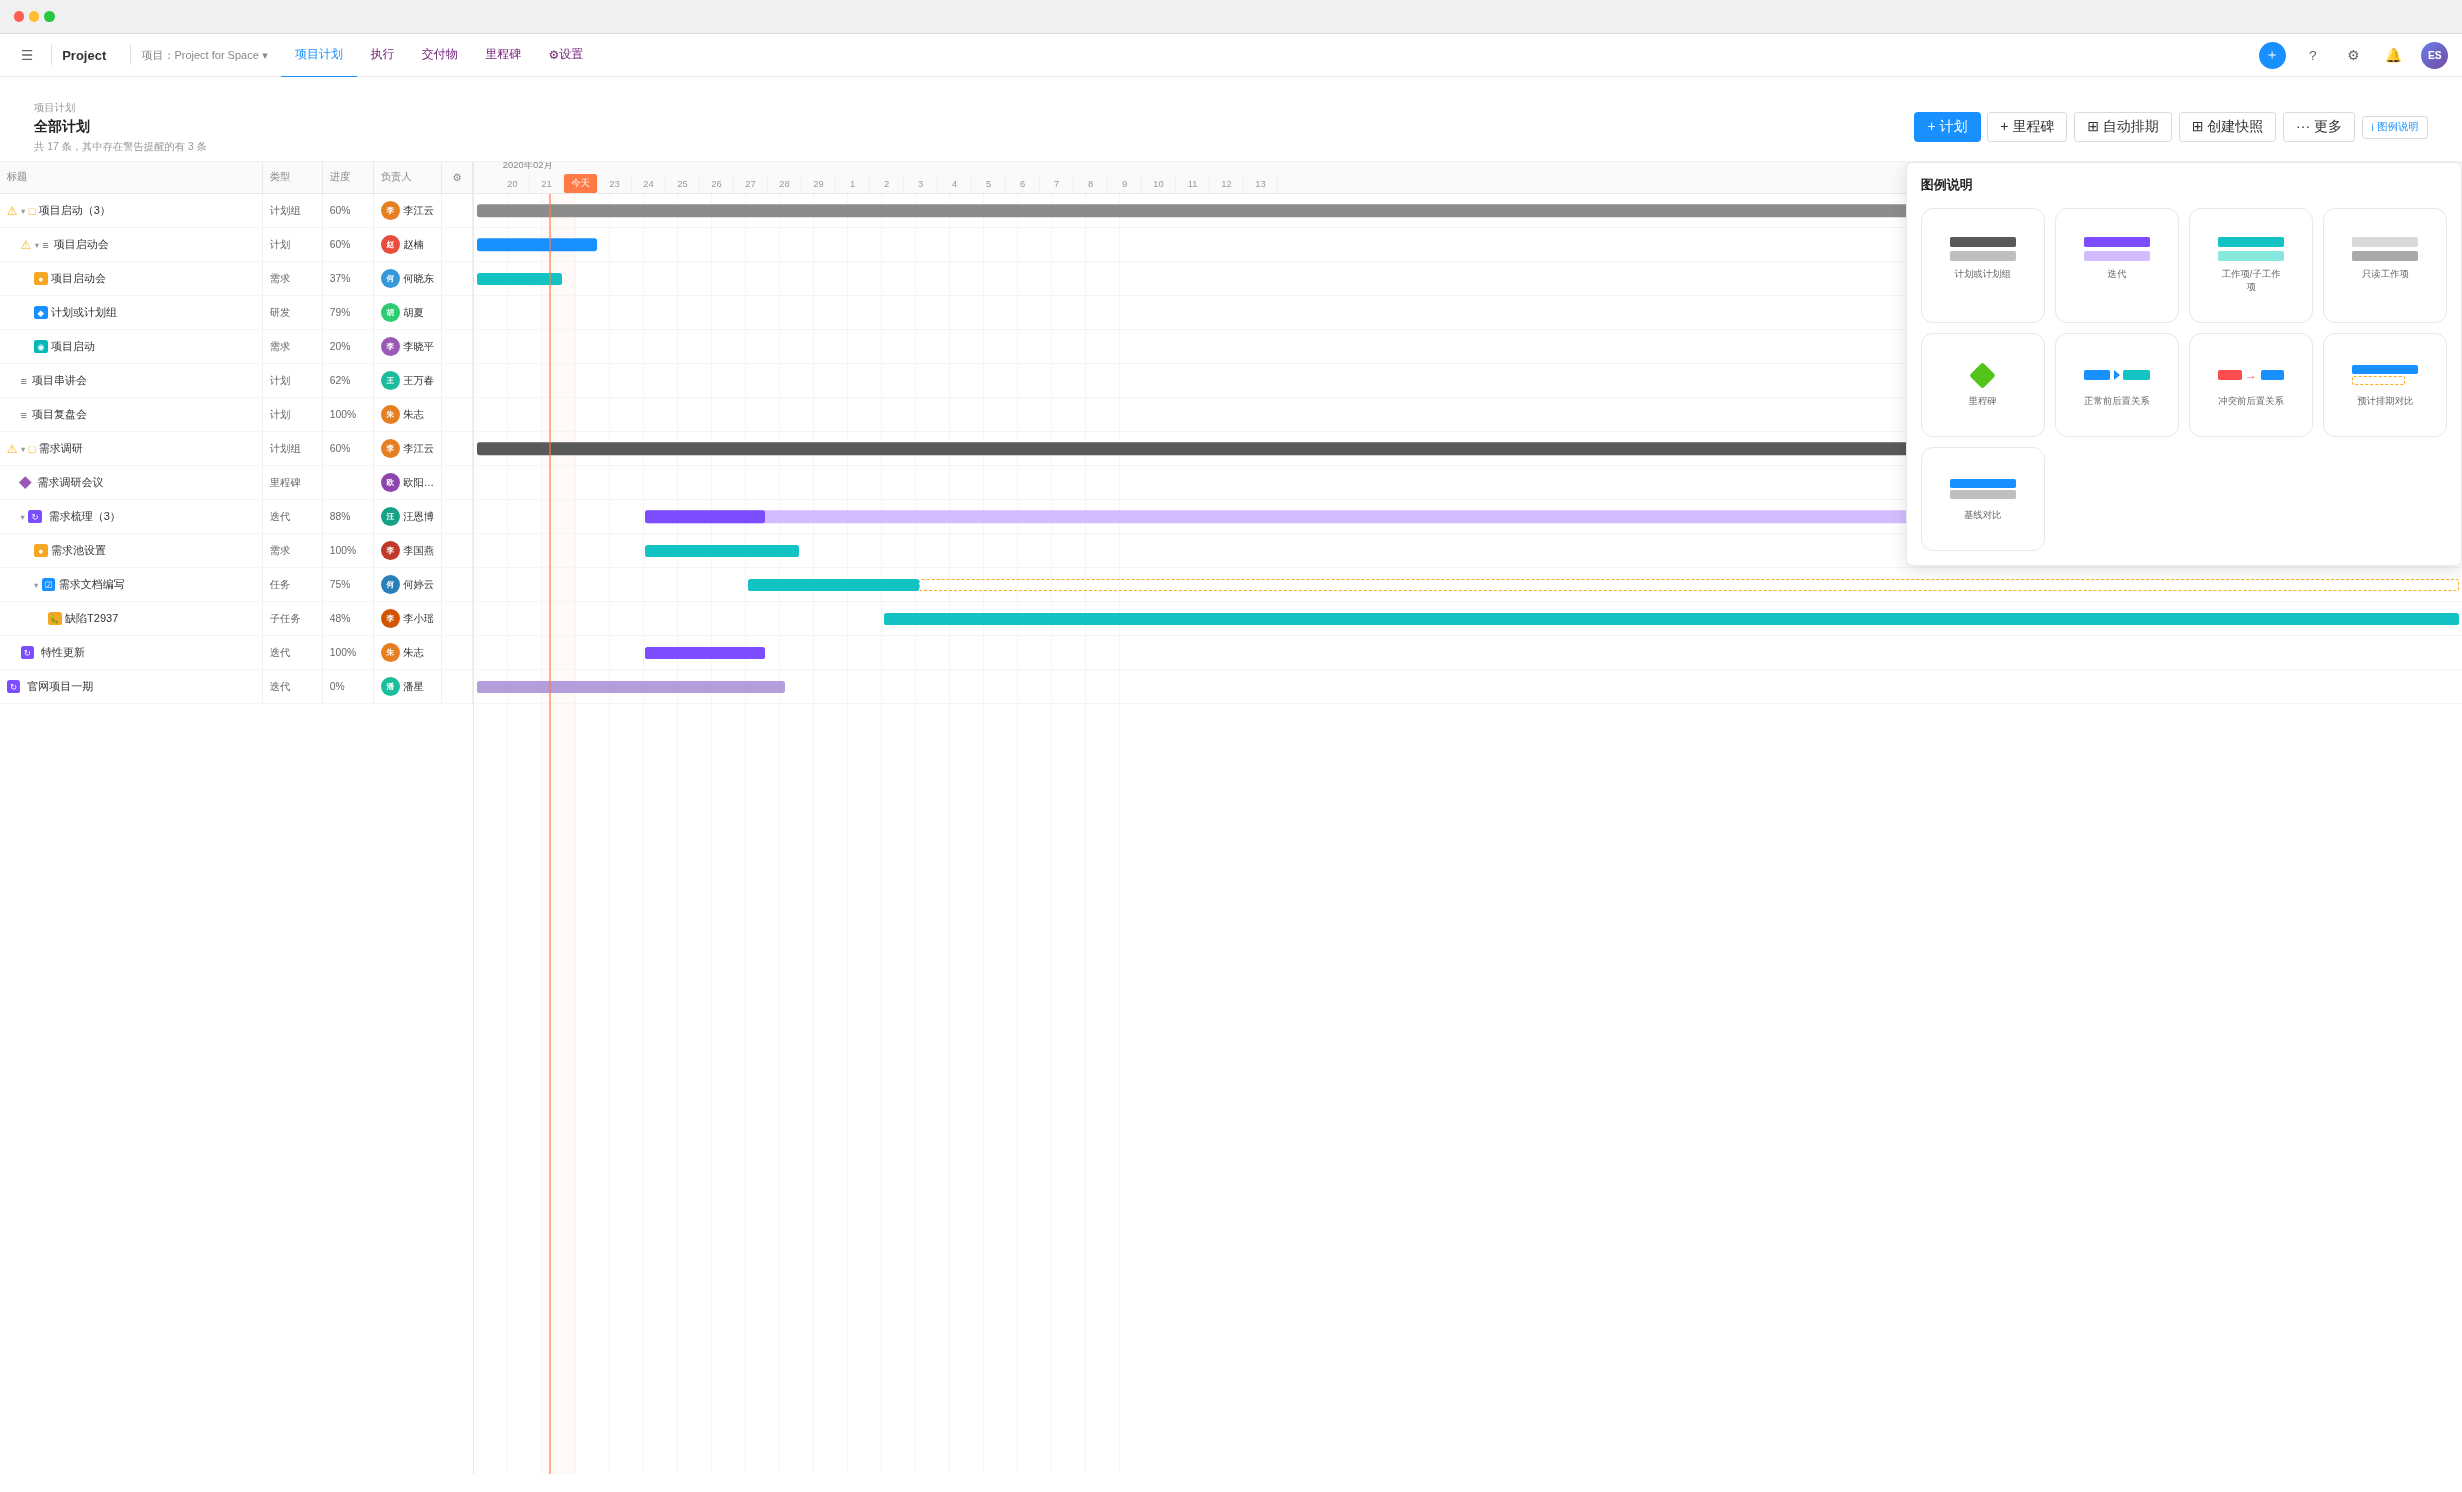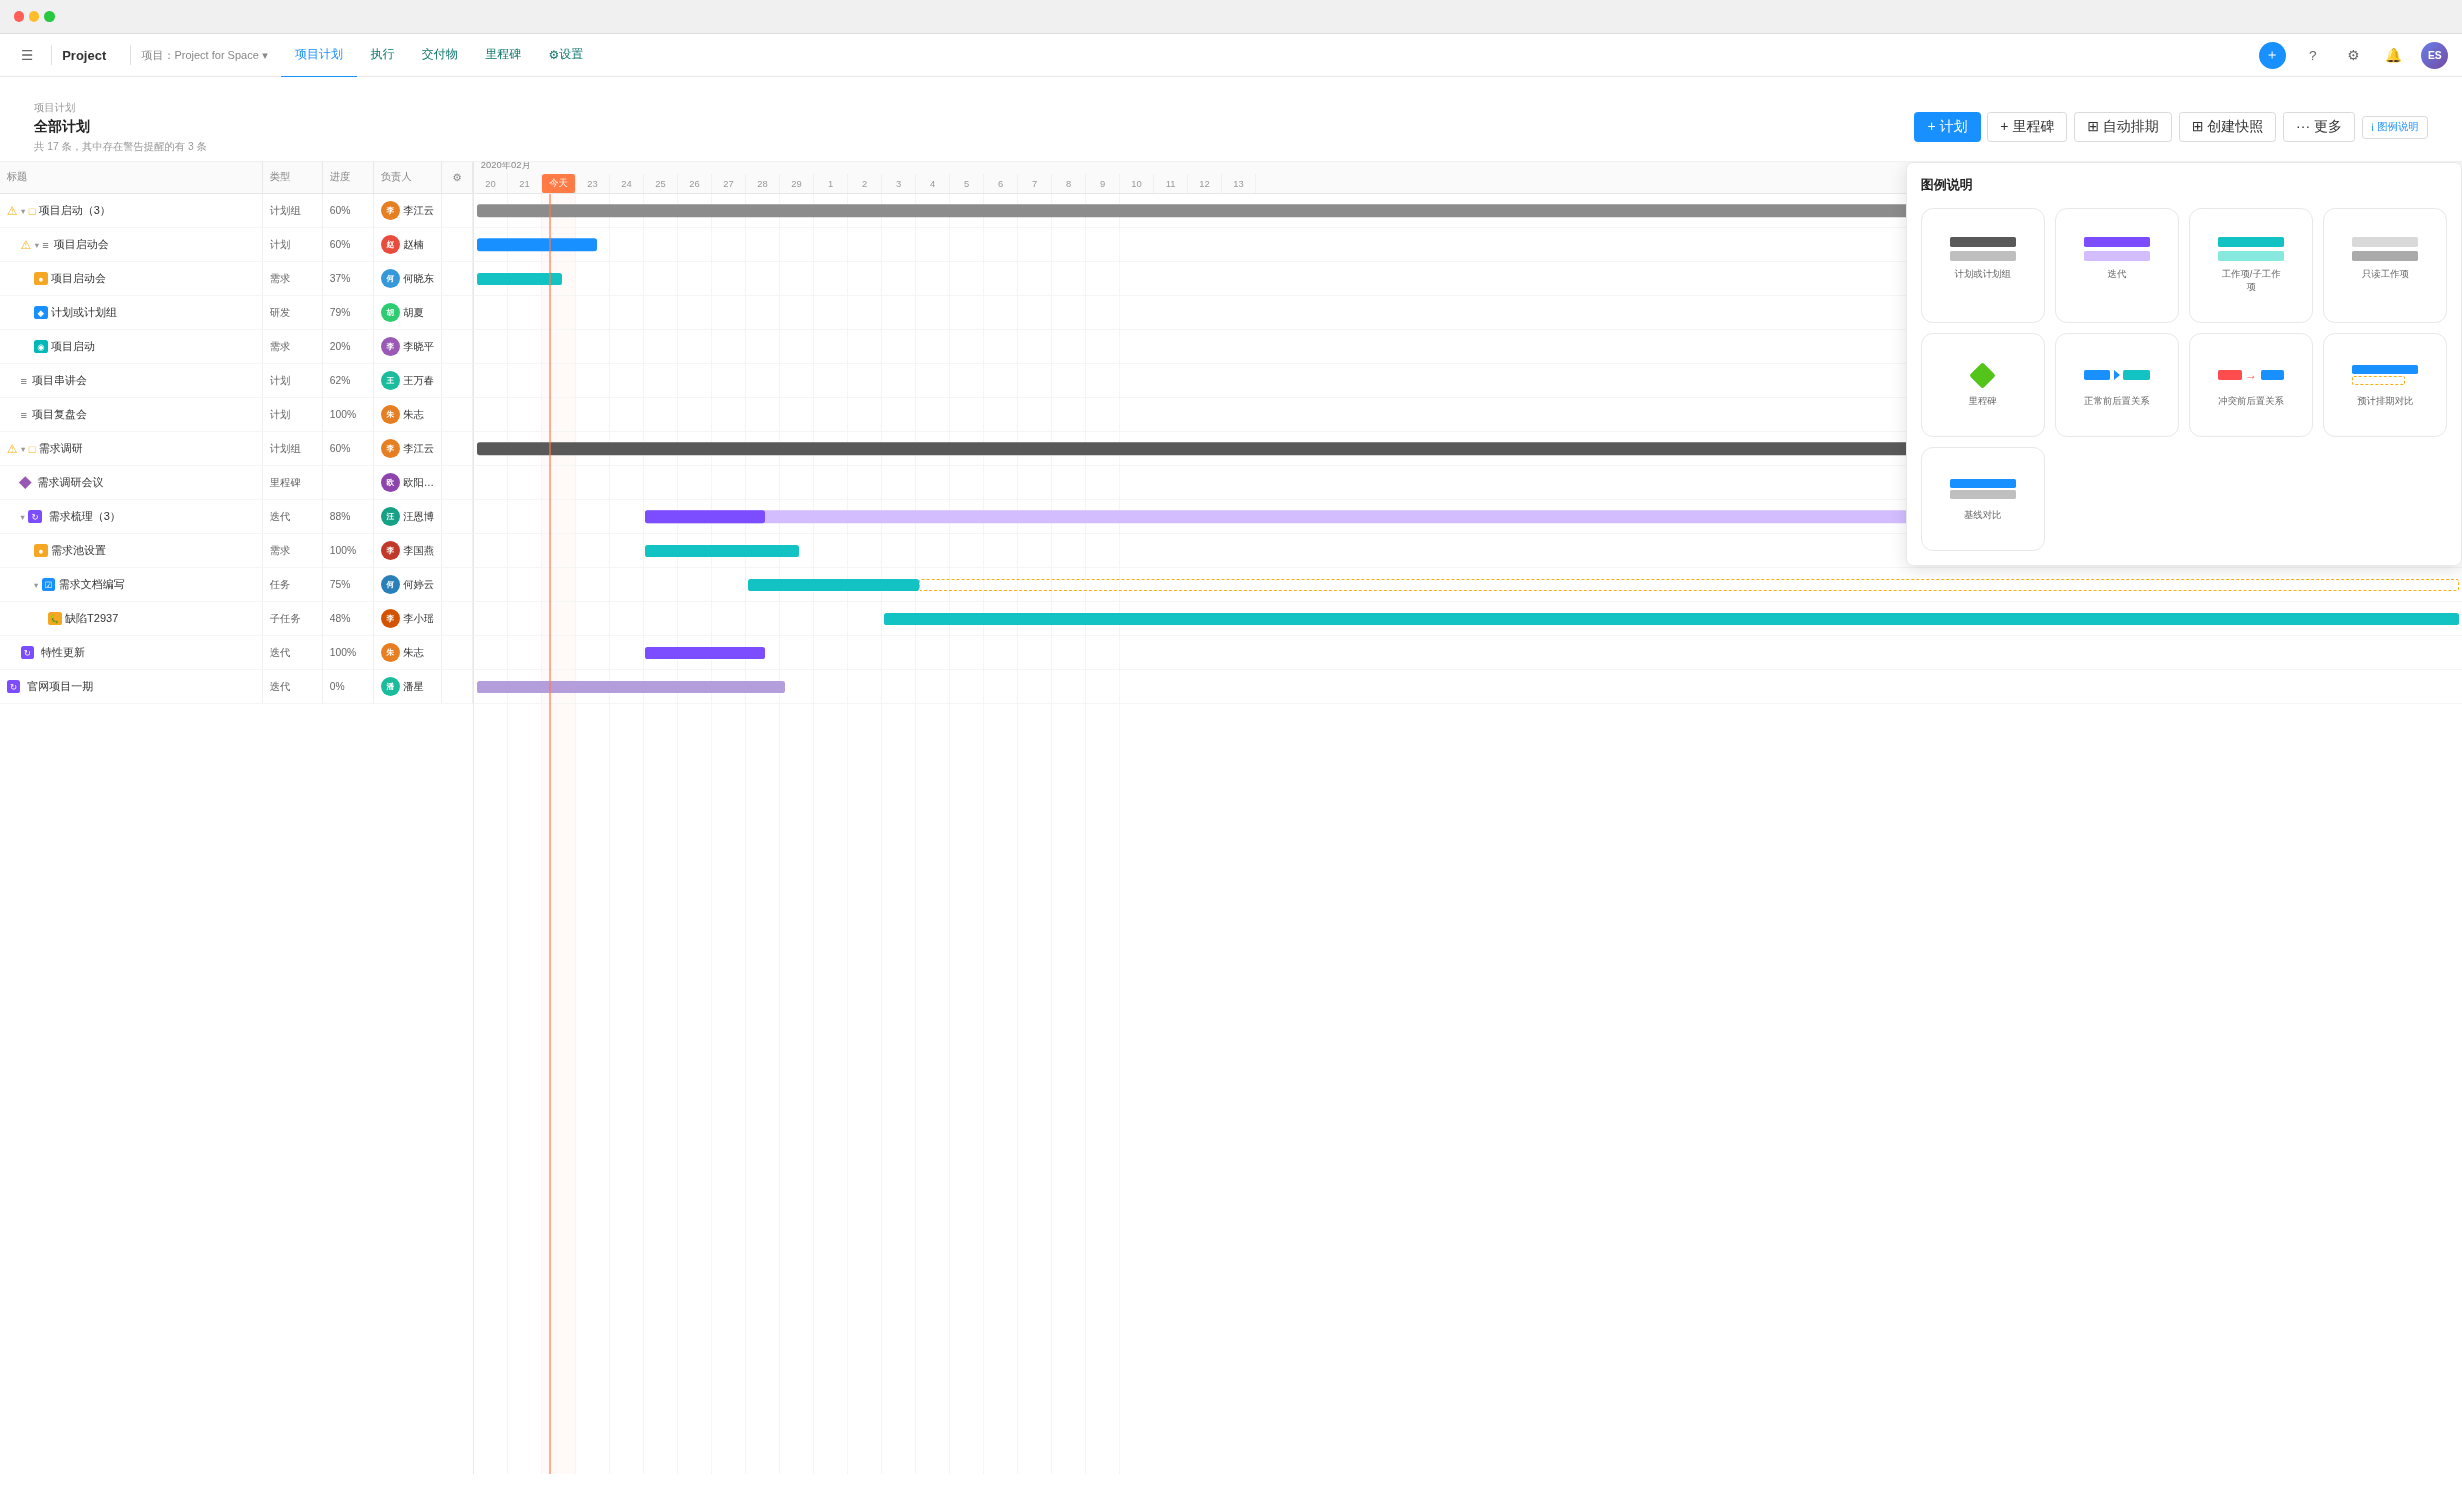--- a/index.html
+++ b/index.html
@@ -13,21 +13,21 @@
     .dot-yellow { background: #ffbd2e; }
     .dot-green { background: #28c840; }
     
     
     .topnav { background: #fff; height: 43px; display: flex; align-items: center; padding: 0 13.7px; gap: 0; border-bottom: 0.9px solid #e8e8e8; }
     .nav-menu-icon { width: 27px; height: 27px; display: flex; align-items: center; justify-content: center; cursor: pointer; color: #666; font-size: 13.7px; }
     .nav-divider { width: 0.9px; height: 20.5px; background: #e0e0e0; margin: 0 10.3px; }
     .nav-project { font-weight: 600; font-size: 13px; color: #333; margin-right: 13.7px; }
     .nav-breadcrumb { color: #888; font-size: 11px; display: flex; align-items: center; gap: 3.4px; }
     .nav-tabs { display: flex; gap: 0; margin-left: 13.7px; }
-    .nav-tab { padding: 0 13.7px; height: 43px; display: flex; align-items: center; cursor: pointer; color: #0f766e; font-size: 12px; border-bottom: 1.7px solid transparent; }
+    .nav-tab { padding: 0 13.7px; height: 43px; display: flex; align-items: center; cursor: pointer; color: #701a75; font-size: 12px; border-bottom: 1.7px solid transparent; }
     .nav-tab.active { color: #1890ff; border-bottom: 1.7px solid #1890ff; }
     .nav-right { margin-left: auto; display: flex; align-items: center; gap: 13.7px; }
     .nav-icon-btn { width: 27px; height: 27px; border-radius: 50%; display: flex; align-items: center; justify-content: center; cursor: pointer; color: #666; font-size: 13.7px; }
     .nav-icon-btn.blue { background: #1890ff; color: #fff; }
     .avatar { width: 27px; height: 27px; border-radius: 50%; background: linear-gradient(135deg, #667eea 0%, #764ba2 100%); display: flex; align-items: center; justify-content: center; color: #fff; font-size: 10.3px; font-weight: 600; }
 
     
     .main { background: #fff; margin: 0; padding: 0; height: calc(100vh - 77px); overflow: hidden; }
     
     
@@ -77,21 +77,21 @@
     .owner-name { font-size: 10.3px; color: #333; overflow: hidden; text-overflow: ellipsis; white-space: nowrap; }
     
     
     .row-icon { width: 13.7px; height: 13.7px; border-radius: 2.6px; display: flex; align-items: center; justify-content: center; font-size: 8.5px; color: #fff; flex-shrink: 0; }
     .icon-yellow { background: #f5a623; }
     .icon-blue { background: #1890ff; }
     .icon-teal { background: #00b8b8; }
     
     
     .gantt-section { flex: 1; overflow: hidden; position: relative; }
-    .gantt-header { height: 32.5px; background: #fafafa; border-bottom: 0.9px solid #e8e8e8; display: flex; align-items: flex-end; overflow: hidden; }
+    .gantt-header { height: 32.5px; background: #fafafa; border-bottom: 0.9px solid #e8e8e8; display: flex; align-items: flex-end; overflow: hidden; padding-left: 22px; }
     .gantt-dates { display: flex; height: 19px; }
     .gantt-date { width: 34px; height: 19px; display: flex; align-items: center; justify-content: center; font-size: 9.4px; color: #999; border-right: 0.9px solid #f0f0f0; flex-shrink: 0; }
     .gantt-date.today { background: #ff7a45; color: #fff; border-radius: 2.6px; }
     .gantt-body { overflow: hidden; height: calc(100% - 32.5px); position: relative; }
     .gantt-row { height: 34px; border-bottom: 0.9px solid #f5f5f5; position: relative; display: flex; align-items: center; }
     
     
     .legend-overlay { position: absolute; top: 0; right: 0; background: #fff; border: 0.9px solid #e8e8e8; border-radius: 6.8px; box-shadow: 0 3.4px 17px rgba(0,0,0,0.12); z-index: 100; padding: 13.7px; width: 556px; }
     .legend-title { font-size: 13px; font-weight: 600; color: #222; margin-bottom: 13.7px; }
     .legend-grid { display: grid; grid-template-columns: repeat(4, 1fr); gap: 10.3px; }

